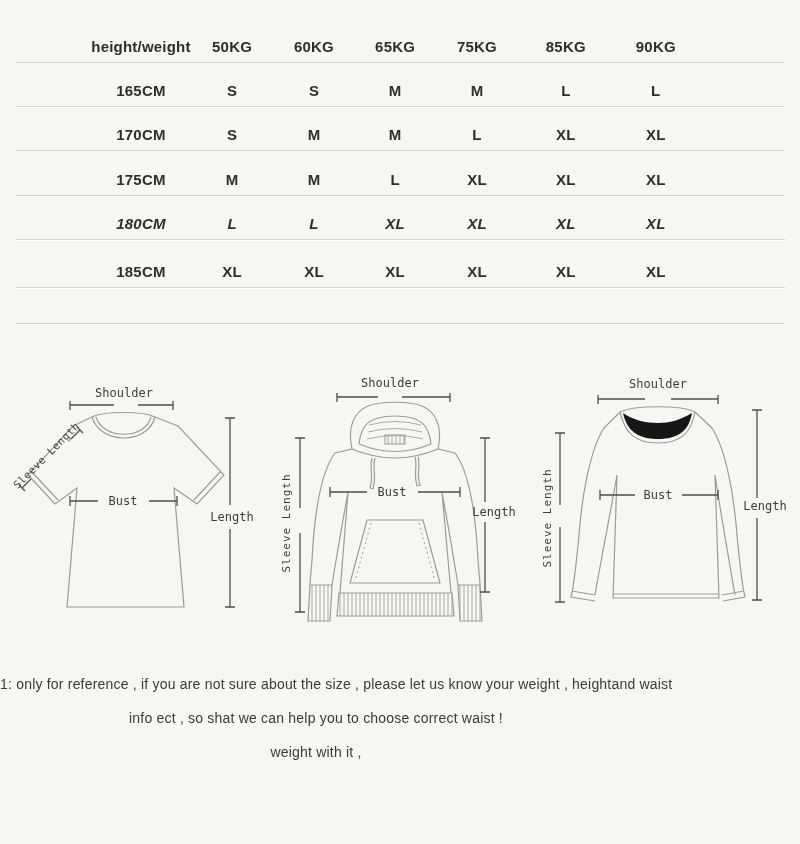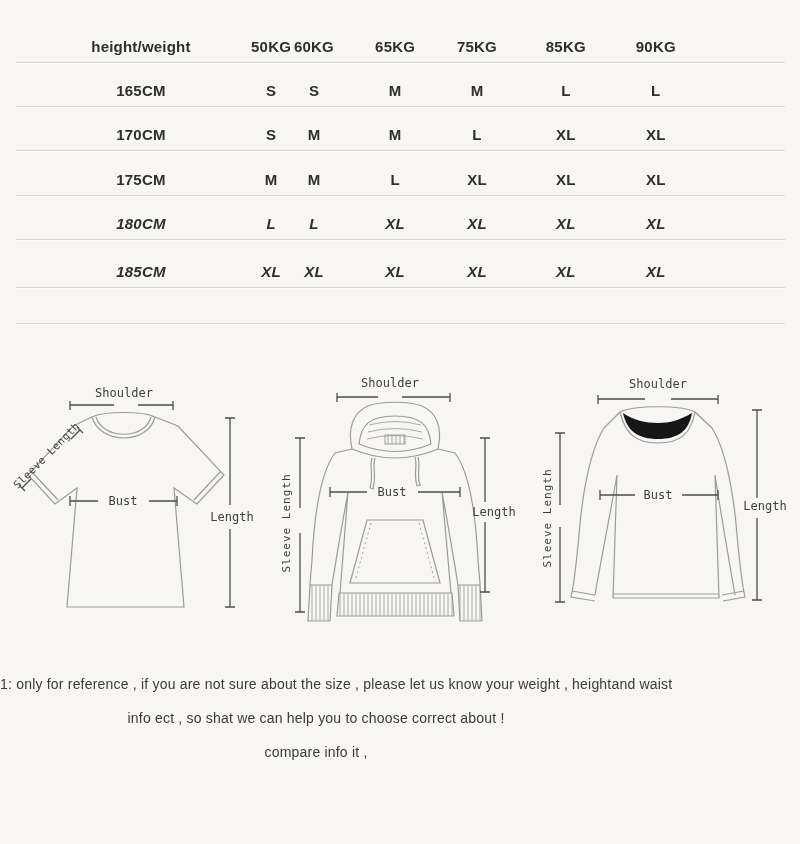--- a/index.html
+++ b/index.html
@@ -10,28 +10,28 @@
     color:#2f2f2f;
   }
   
   .size-table{position:absolute;top:0;left:0;width:800px;}
   .trow{position:relative;margin:0 15px 0 16px;border-bottom:1px solid #d4d3d0;box-shadow:0 1px 0 rgba(255,255,255,.8);text-align:right;}
   .trow.h-header{height:62px;}
   .trow.h-r1{height:43px;}
   .trow.h-r2{height:43px;}
   .trow.h-r3{height:44px;}
   .trow.h-r4{height:43px;font-style:italic;}
-  .trow.h-r5{height:47px;font-style:italic;}
+  .trow.h-r5{height:47px;}
   .trow.h-empty{height:35px;}
   .cell{
     position:absolute;bottom:7px;transform:translateX(-50%);
     font-size:15px;font-weight:bold;color:#2e2e2e;white-space:nowrap;letter-spacing:0.2px;
   }
   .c0{left:16.25%;}
-  .c1{left:28.1%;margin-left:39px;}
+  .c1{left:28.1%;}
   .c2{left:38.75%;}
   .c3{left:49.3%;}
   .c4{left:59.95%;}
   .c5{left:71.5%;}
   .c6{left:83.2%;}
   
   .diagram{position:absolute;}
   .d-tshirt{left:10px;top:355px;}
   .d-hoodie{left:270px;top:355px;}
   .d-longsleeve{left:535px;top:355px;}
@@ -202,15 +202,15 @@
     <text x="123" y="144" text-anchor="middle">Bust</text>
     <path class="measure" d="M 65,135 L 65,145 M 183,135 L 183,145 M 65,140 L 100,140 M 147,140 L 183,140"></path>
 
     <text x="230" y="155" text-anchor="middle">Length</text>
     <path class="measure" d="M 217,55 L 227,55 M 217,245 L 227,245 M 222,55 L 222,143 M 222,163 L 222,245"></path>
   </svg>
 </div>
 
 <div class="notes">
   <div class="note-line">1:  only for reference ,  if you are not sure about the size ,  please let us know your weight ,  heightand waist</div>
-  <div class="note-line">info ect ,  so shat we can help you to choose correct about !</div>
-  <div class="note-line">compare info it ,</div>
+  <div class="note-line">info ect ,  so shat we can help you to choose correct waist !</div>
+  <div class="note-line">weight with it ,</div>
 </div>
 
 </body></html>

